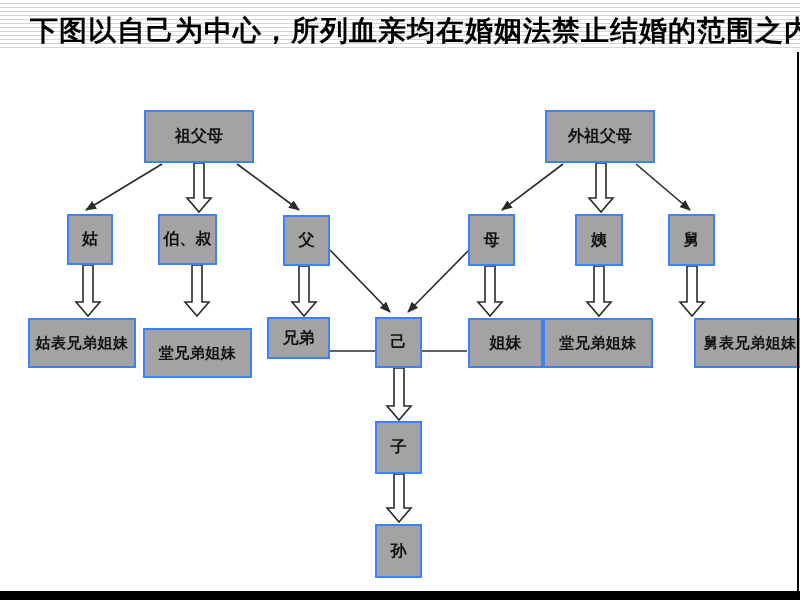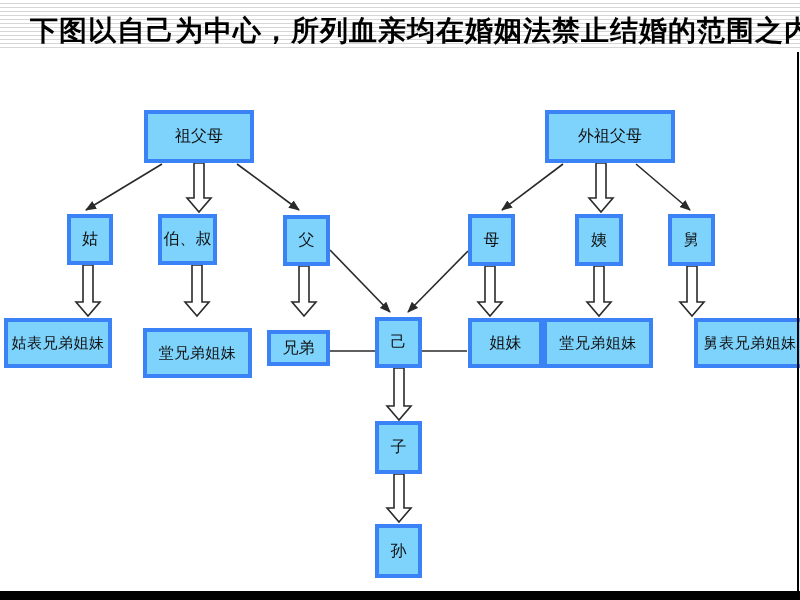--- a/index.html
+++ b/index.html
@@ -23,37 +23,37 @@
   
   .right-rule{position:absolute;left:797px;top:52px;width:2px;height:539px;background:#000;}
   .bottom-bar{position:absolute;left:0;top:591px;width:800px;height:9px;background:#000;}
 
   .diagram{position:absolute;left:0;top:0;width:800px;height:600px;}
   svg.connectors{position:absolute;left:0;top:0;}
   svg.connectors line{stroke:#2a2a2a;stroke-width:1.6;}
   svg.connectors polygon{fill:#ffffff;stroke:#2a2a2a;stroke-width:1.6;}
 
   .node{
-    position:absolute;background:#7dd3fc;border:4px solid #3b82f6;
+    position:absolute;background:#a3a3a3;border:2px solid #3b82f6;
     display:flex;align-items:center;justify-content:center;
-    font-size:16px;color:#111;white-space:nowrap;box-sizing:border-box;
+    font-size:16px;color:#111;white-space:nowrap;box-sizing:border-box;font-weight:bold;
   }
   .node.wide{font-size:15px;letter-spacing:0.5px;}
   
   .n-zufumu   {left:144px;top:110px;width:110px;height:53px;}
-  .n-waizufumu{left:545px;top:110px;width:130px;height:53px;}
+  .n-waizufumu{left:545px;top:110px;width:110px;height:53px;}
   .n-gu       {left:67px; top:214px;width:46px; height:51px;}
   .n-bo-shu   {left:158px;top:214px;width:59px; height:51px;}
   .n-fu       {left:283px;top:215px;width:47px; height:51px;}
   .n-mu       {left:468px;top:214px;width:47px; height:52px;}
   .n-yi       {left:575px;top:214px;width:48px; height:52px;}
   .n-jiu      {left:668px;top:214px;width:47px; height:52px;}
-  .n-gubiao   {left:4px; top:318px;width:108px;height:50px;}
+  .n-gubiao   {left:28px; top:318px;width:108px;height:50px;}
   .n-tang     {left:143px;top:328px;width:109px;height:50px;}
-  .n-xiongdi  {left:267px;top:330px;width:63px; height:36px;}
+  .n-xiongdi  {left:267px;top:317px;width:63px; height:42px;}
   .n-ji       {left:375px;top:317px;width:47px; height:51px;}
   .n-jiemei   {left:468px;top:318px;width:75px; height:50px;}
   .n-yibiao   {left:543px;top:318px;width:110px;height:50px;}
   .n-jiubiao  {left:670px;top:318px;width:112px;height:50px;margin-left:24px;}
   .n-zi       {left:375px;top:421px;width:47px; height:53px;}
   .n-sun      {left:375px;top:524px;width:47px; height:54px;}
 </style>
 </head>
 <body>
 

